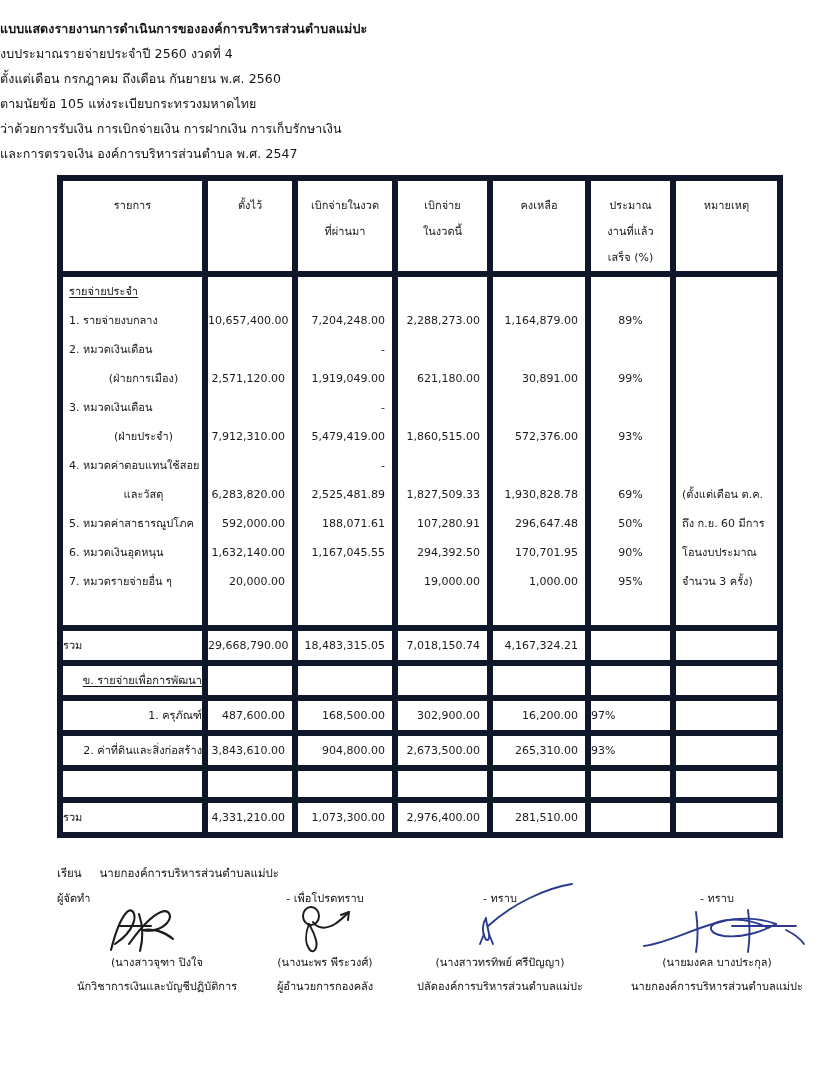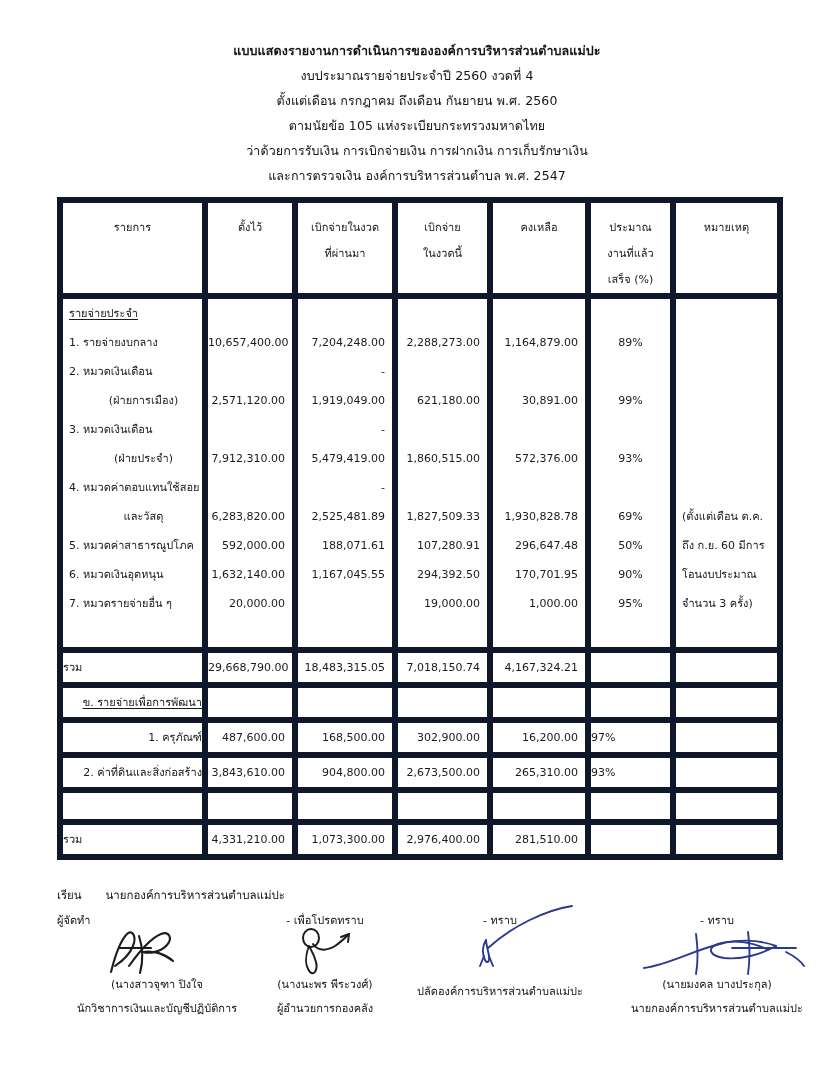--- a/index.html
+++ b/index.html
@@ -18,22 +18,21 @@
   .page {
     position: relative;
     width: 834px;
     height: 1080px;
     box-sizing: border-box;
     padding: 0;
   }
 
   
   .heading {
-    padding-top: 38px;
-    text-align: center;
+    padding-top: 16px;
   }
   .heading-line {
     font-size: 12.5px;
     line-height: 25px;
     letter-spacing: 0.1px;
     color: #141414;
     white-space: nowrap;
   }
   .heading-line.bold {
     font-weight: bold;
@@ -124,21 +123,21 @@
   .sign-area {
     margin: 24px 57px 0 57px;
     position: relative;
     font-size: 11.5px;
     color: #151515;
   }
   .addr-line {
     line-height: 22px;
     margin-bottom: 6px;
   }
-  .addr-line .to-label { margin-right: 20px; }
+  .addr-line .to-label { margin-right: 14px; }
 
   .sign-row {
     position: relative;
     height: 120px;
   }
   .sign-col {
     position: absolute;
     top: 0;
     text-align: center;
   }
@@ -457,20 +456,21 @@
         <div class="note">- ทราบ</div>
         <div class="sign-space">
           <svg class="ink" width="150" height="64" style="left:36px; top:-26px;" viewBox="0 0 150 64">
             <g fill="none" stroke="#2b3a8f" stroke-width="1.9" stroke-linecap="round">
               <path d="M146 2 C120 6, 86 22, 62 44"></path>
               <path d="M60 36 C56 42, 56 50, 59 56 C61 60, 64 58, 63 52 C62 46, 60 40, 60 36"></path>
               <path d="M58 52 L54 62 M63 52 L67 62"></path>
             </g>
           </svg>
         </div>
+        <div class="sign-name">(นางสาวทรทิพย์ ศรีปัญญา)</div>
         <div class="sign-title">ปลัดองค์การบริหารส่วนตำบลแม่ปะ</div>
       </div>
 
       <div class="sign-col" style="left:545px; width:230px;">
         <div class="note">- ทราบ</div>
         <div class="sign-space">
           <svg class="ink" width="170" height="52" style="left:34px; top:-2px;" viewBox="0 0 170 52">
             <g fill="none" stroke="#2b3a8f" stroke-width="1.9" stroke-linecap="round">
               <path d="M8 40 C34 36, 58 22, 84 16 C104 11, 124 12, 140 18"></path>
               <path d="M140 18 C126 26, 106 32, 88 30 C74 28, 70 20, 82 16 C96 11, 118 14, 132 22"></path>

